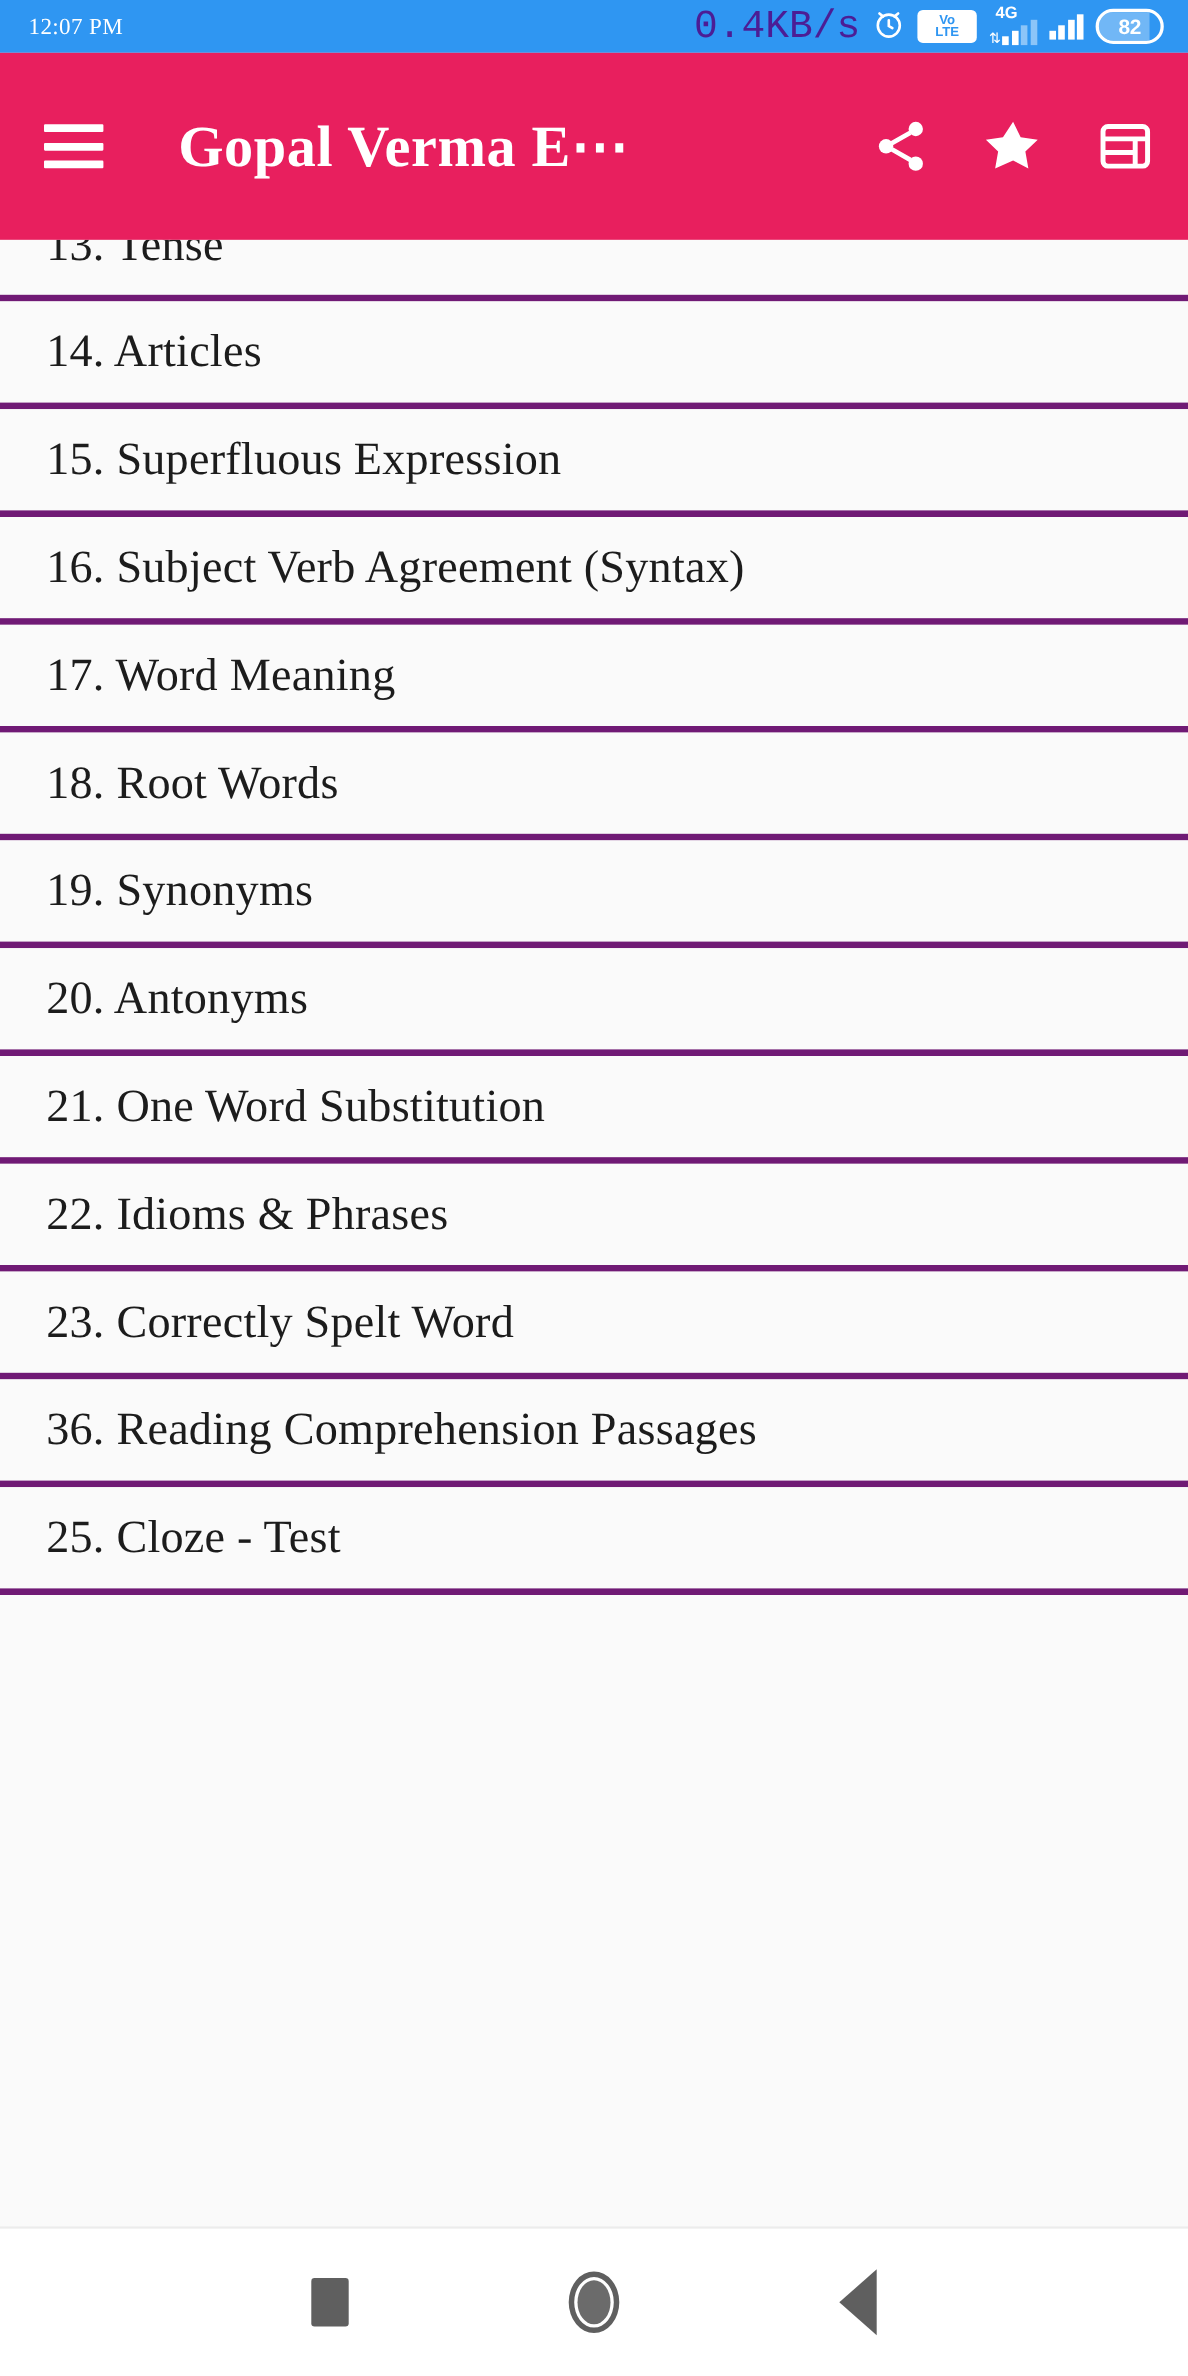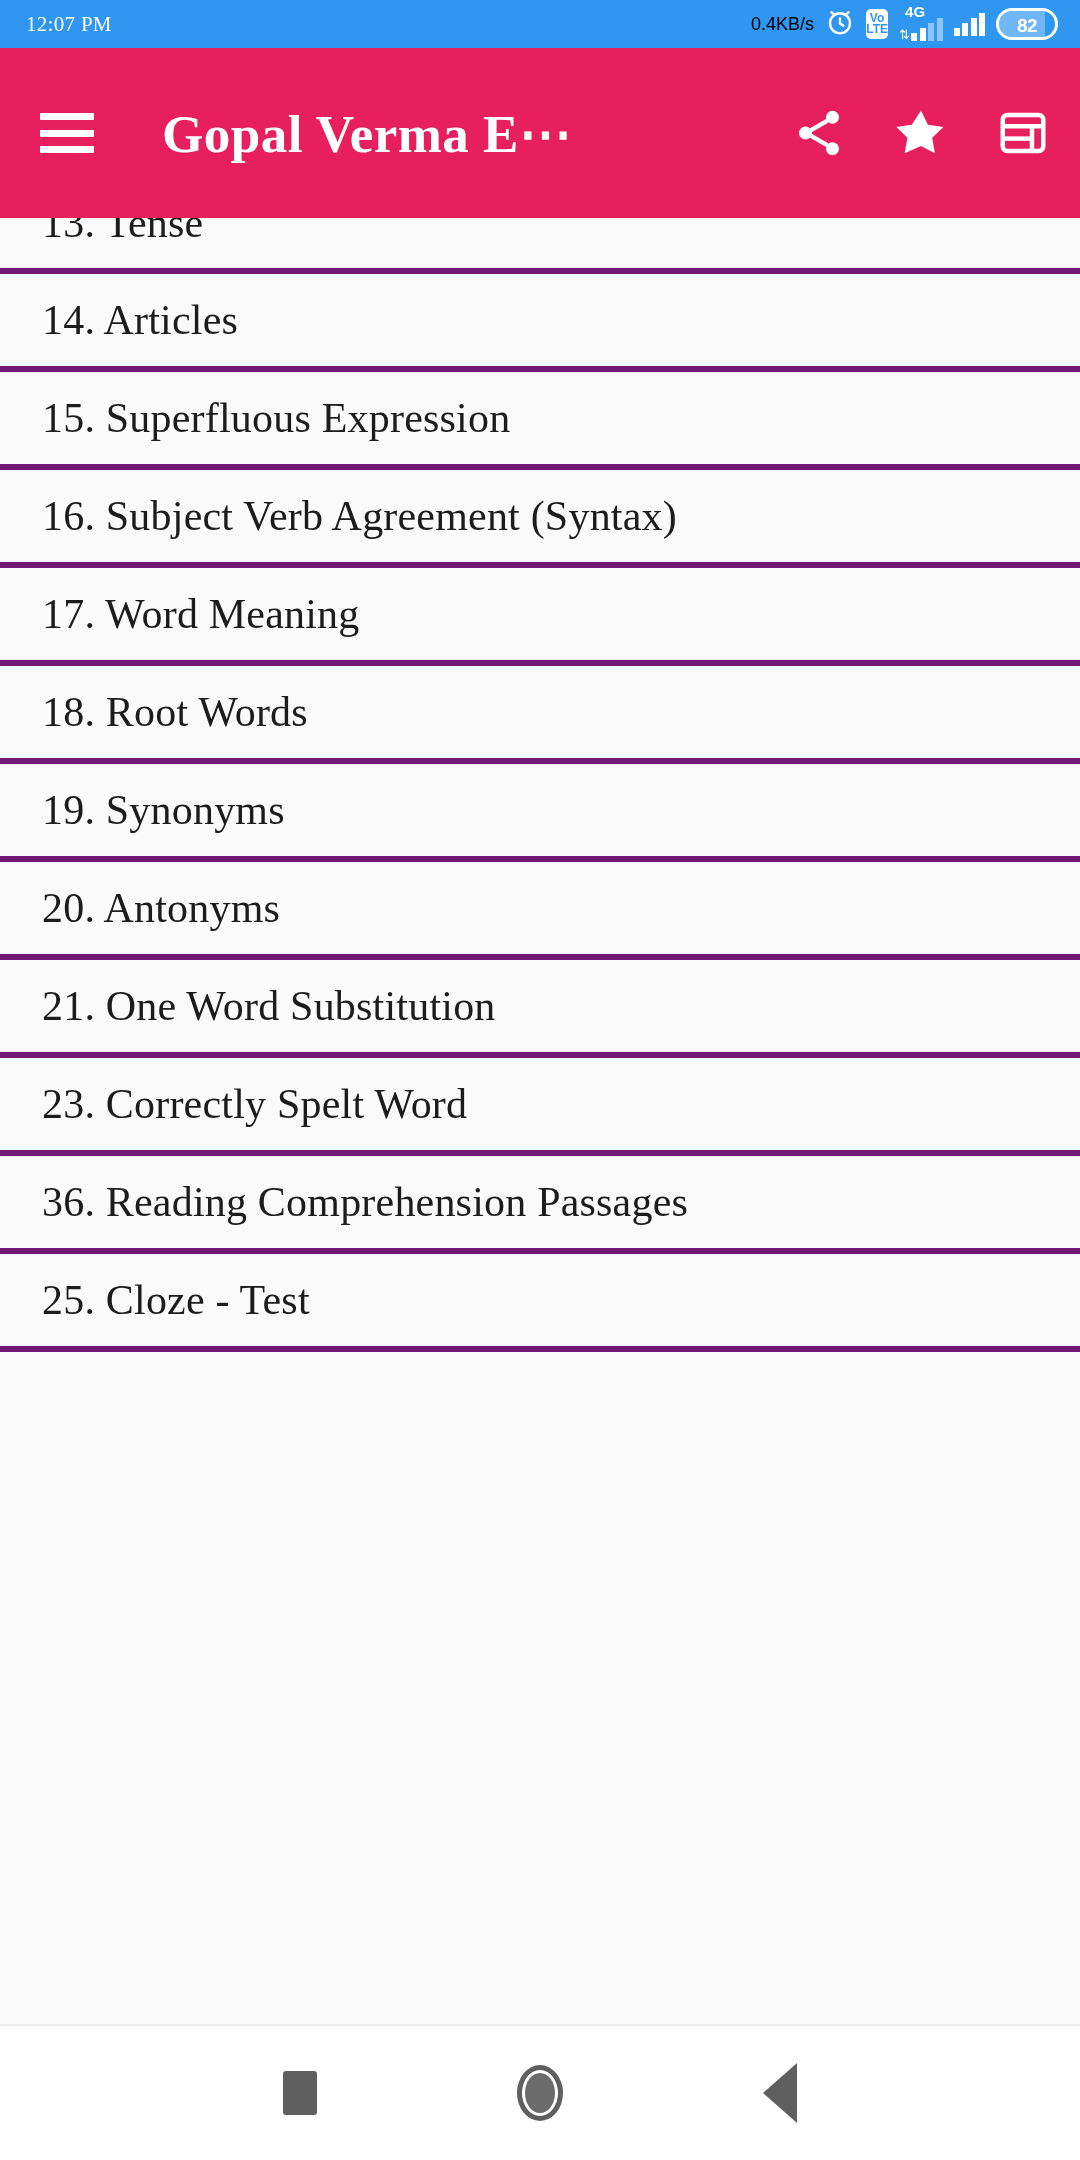--- a/index.html
+++ b/index.html
@@ -32,28 +32,28 @@
     letter-spacing: 0.3px;
     color: #ffffff;
     white-space: nowrap;
   }
   .status-right {
     display: flex;
     align-items: center;
     gap: 11px;
   }
   .net-speed {
-    font-family: Liberation Sans, sans-serif;
-    font-size: 18px;
-    color: #000000;
+    font-family: Liberation Mono, monospace;
+    font-size: 36px;
+    color: #4c1d95;
     white-space: nowrap;
   }
   .alarm-icon { display: block; }
   .volte-badge {
-    width: 22px;
+    width: 54px;
     height: 30px;
     border-radius: 5px;
     background: #ffffff;
     color: #2f96f2;
     display: flex;
     flex-direction: column;
     align-items: center;
     justify-content: center;
     line-height: 0.92;
     font-family: "Liberation Sans", sans-serif;
@@ -373,20 +373,23 @@
     <div class="list-row">
       <span class="row-text">19. Synonyms</span>
     </div>
     <div class="list-row">
       <span class="row-text">20. Antonyms</span>
     </div>
     <div class="list-row">
       <span class="row-text">21. One Word Substitution</span>
     </div>
     <div class="list-row">
+      <span class="row-text">22. Idioms &amp; Phrases</span>
+    </div>
+    <div class="list-row">
       <span class="row-text">23. Correctly Spelt Word</span>
     </div>
     <div class="list-row">
       <span class="row-text">36. Reading Comprehension Passages</span>
     </div>
     <div class="list-row">
       <span class="row-text">25. Cloze - Test</span>
     </div>
 
   </div>

